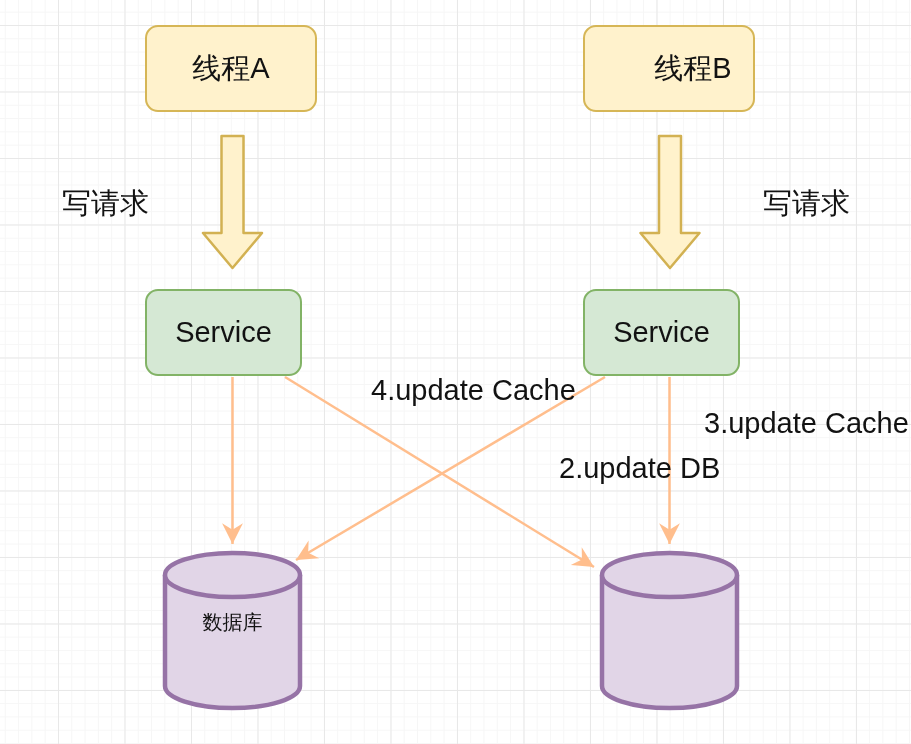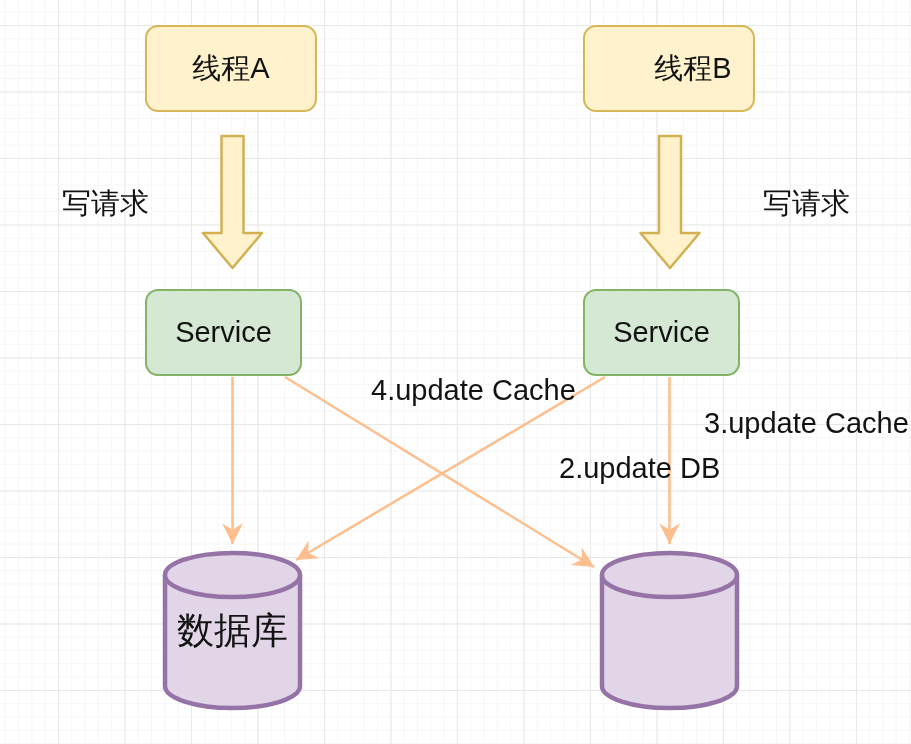--- a/index.html
+++ b/index.html
@@ -47,21 +47,21 @@
     stroke-width:2.5; stroke-linejoin:round;
   }
   .cyl-body{fill:var(--store-fill); stroke:var(--store-border); stroke-width:4.5; stroke-linejoin:round;}
   .flow-line{stroke:var(--arrow); stroke-width:2.5; fill:none;}
   .arrow-head{fill:var(--arrow);}
   .edge-label{
     position:absolute; font-size:29px; line-height:1.1; white-space:nowrap;
   }
   .cyl-label{
     position:absolute; width:135px; top:612px; text-align:center;
-    font-size:37px; line-height:1;
+    font-size:20px; line-height:1;
   }
   #db-label{left:165px;} #cache-label{left:602px;}
 </style>
 </head>
 <body>
 
 <div id="canvas">
 
   <svg class="layer">
     <defs>

